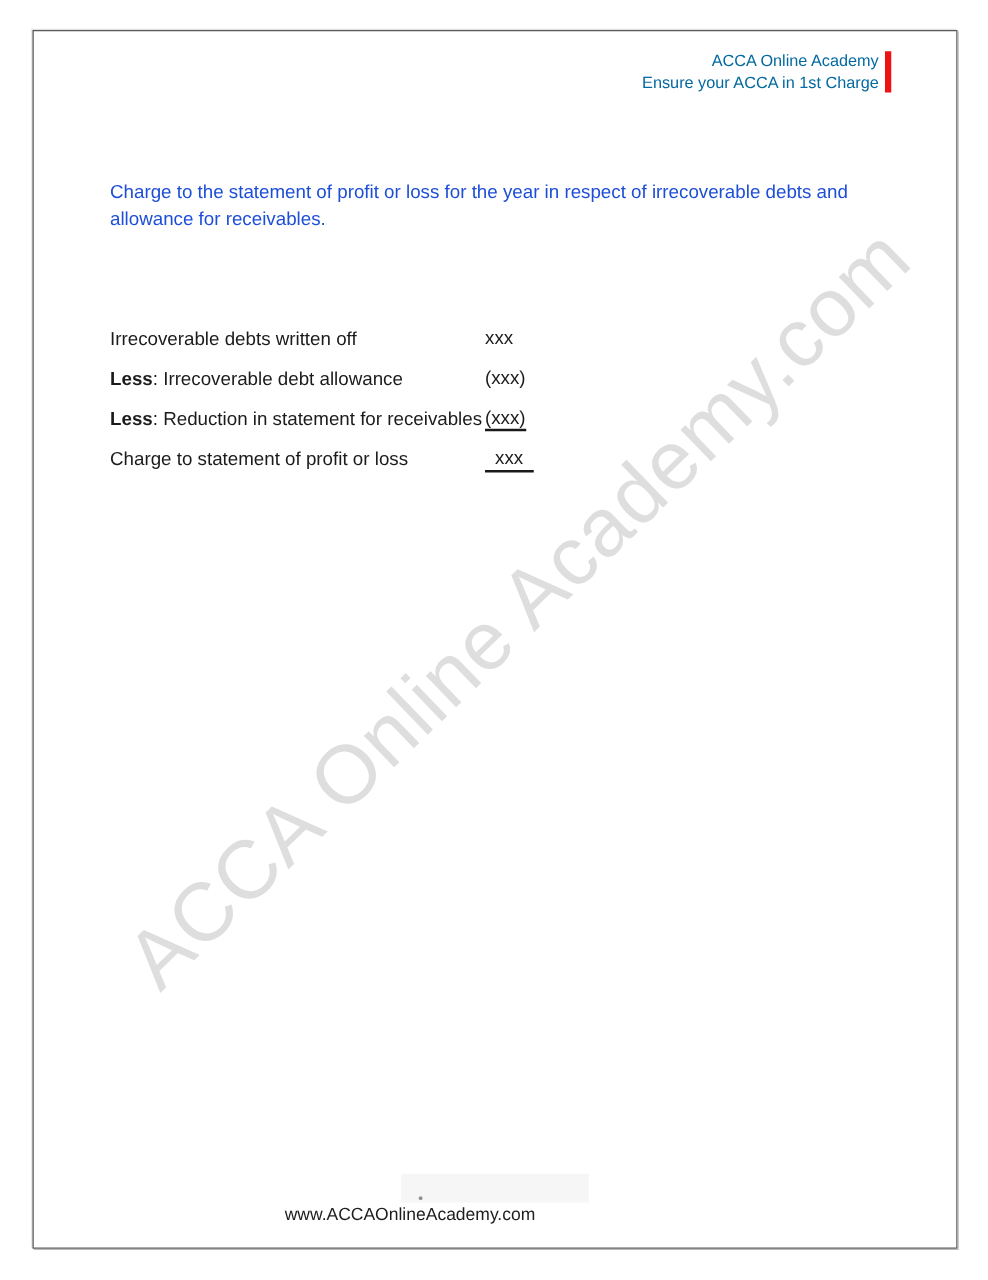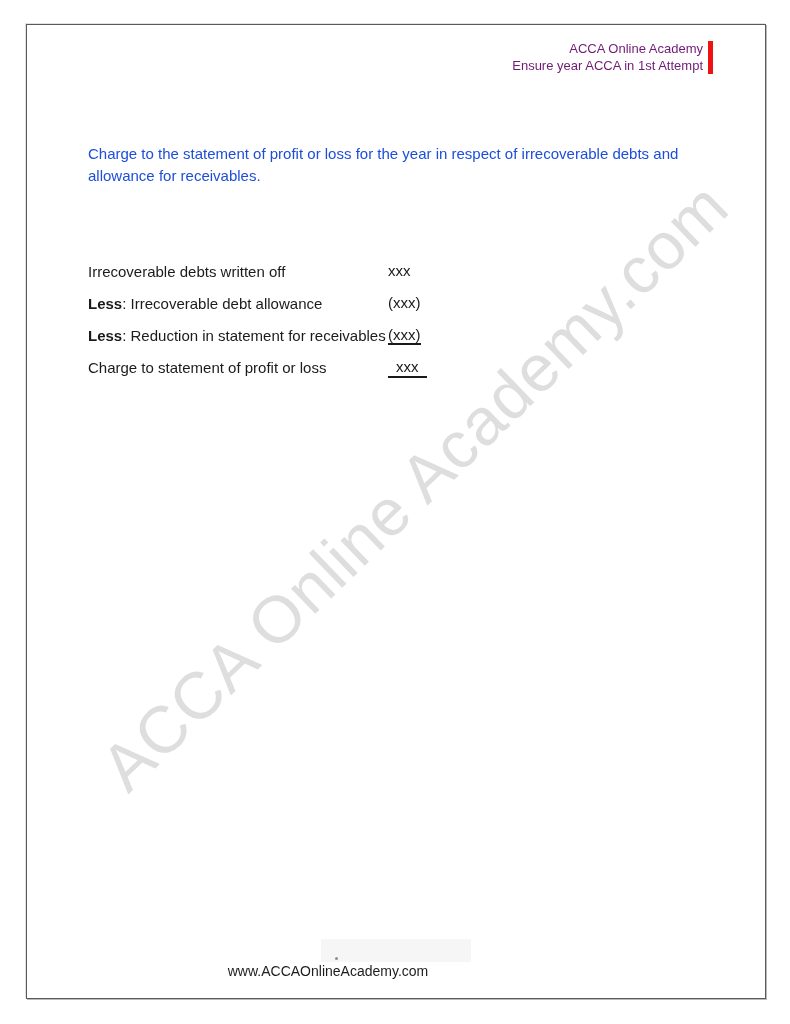--- a/index.html
+++ b/index.html
@@ -13,21 +13,21 @@
     position:absolute; left:26px; top:24px; width:740px; height:975px;
     border:1px solid #5a5a5a;
     box-shadow:1px 1px 0 rgba(130,130,130,.55), -1px -1px 0 rgba(190,190,190,.45);
     z-index:0;
   }
   
   .header {
     position:absolute; top:40px; right:77px;
     display:flex; align-items:center; gap:5px; z-index:2;
   }
-  .header-text { text-align:right; font-size:13px; line-height:17px; color:#701a75; }
+  .header-text { text-align:right; font-size:13px; line-height:17px; color:#0369a1; }
   .accent-bar { width:5px; height:33px; background:#ee1212; }
   
   .heading {
     position:absolute; left:88px; top:143px; width:640px;
     font-size:15px; font-weight:normal; line-height:22px; color:#1d4ed8; z-index:2;
   }
   
   .statement { position:absolute; left:88px; top:220px; width:380px; z-index:2;margin-top:44px; }
   .row { position:relative; height:32px; font-size:15px; line-height:15px; }
   .row-prefix { font-weight:bold;text-align:right; }
@@ -57,21 +57,21 @@
 </head>
 <body>
 
 <div class="page-border"></div>
 
 <div class="watermark" style="color: rgb(222, 222, 222);">ACCA Online Academy.com</div>
 
 <div class="header">
   <div class="header-text">
     <div>ACCA Online Academy</div>
-    <div>Ensure year ACCA in 1st Attempt</div>
+    <div>Ensure your ACCA in 1st Charge</div>
   </div>
   <div class="accent-bar" style="background: rgb(238, 18, 18);"></div>
 </div>
 
 <div class="heading">
   <span style="display:block">Charge to the statement of profit or loss for the year in respect of irrecoverable debts and</span>
   <span style="display:block">allowance for receivables.</span>
 </div>
 
 <div class="statement">

